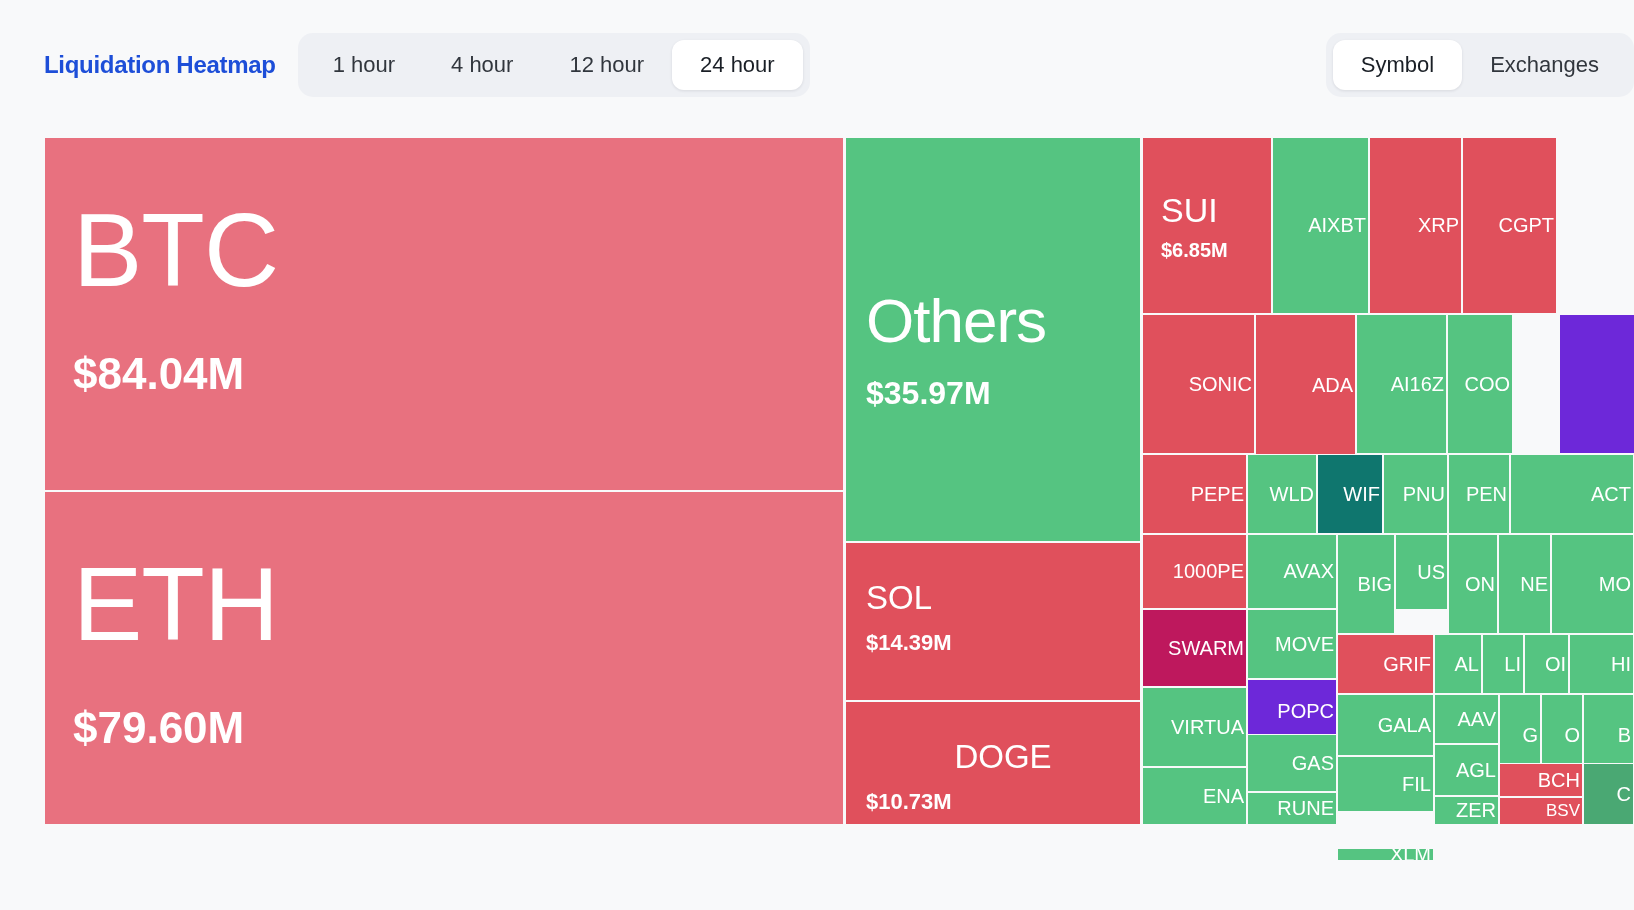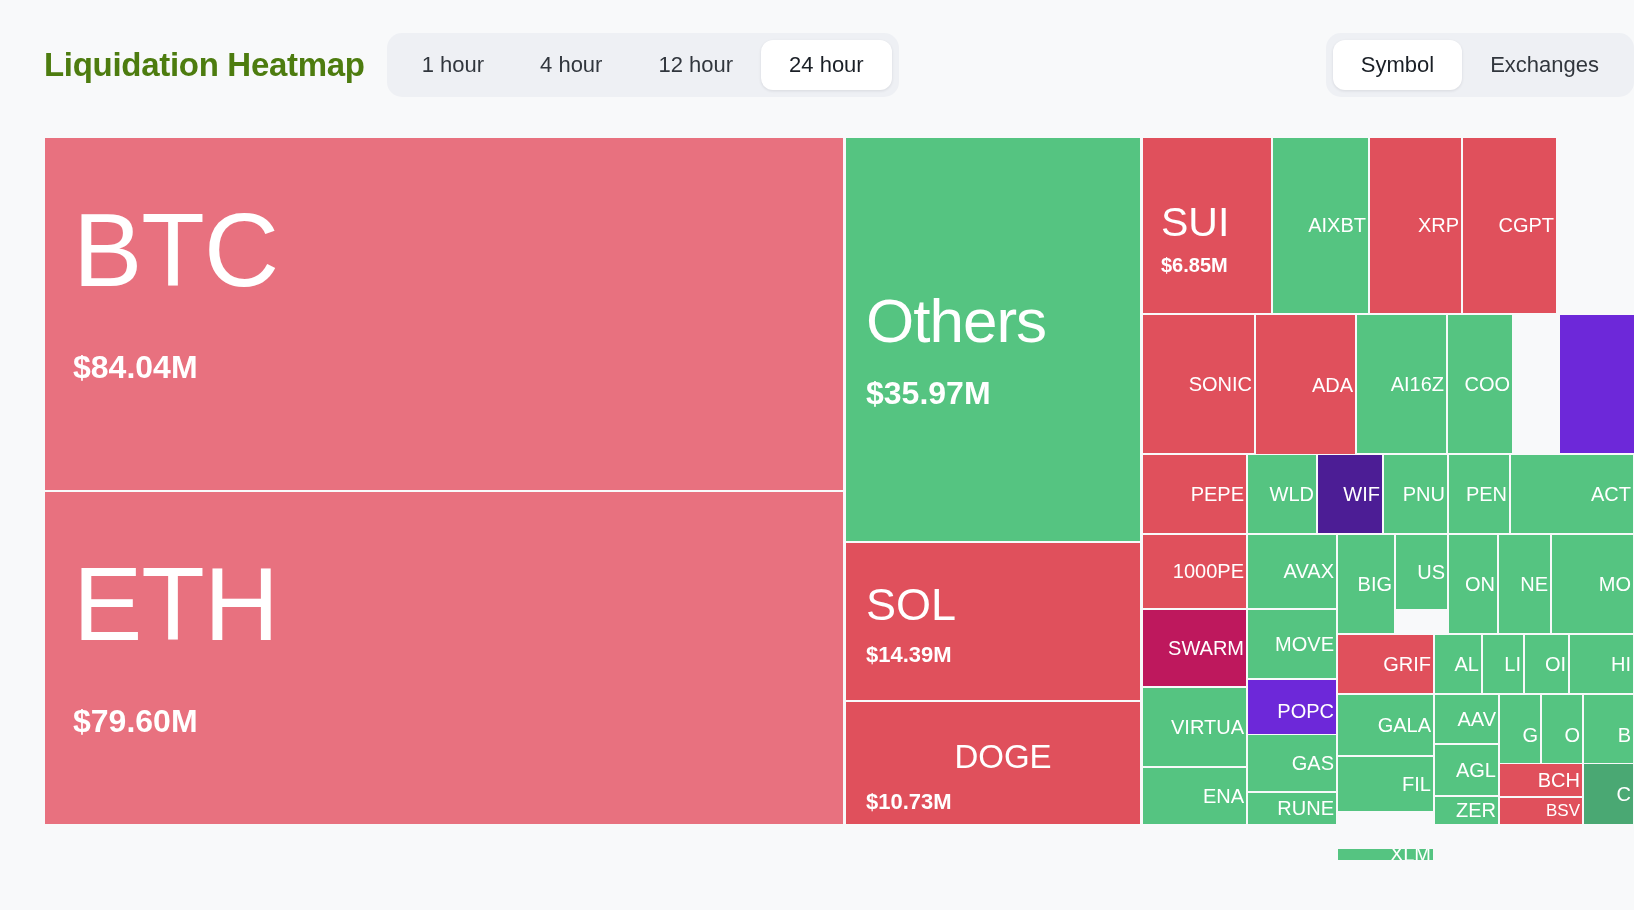--- a/index.html
+++ b/index.html
@@ -15,23 +15,23 @@
   
   .header {
     position: absolute;
     left: 0; top: 0;
     width: 1634px; height: 130px;
     display: flex;
     align-items: center;
     padding-left: 44px;
   }
   .title {
-    font-size: 33px;
+    font-size: 24px;
     font-weight: bold;
-    color: #4d7c0f;
+    color: #1d4ed8;
     letter-spacing: -0.3px;
     white-space: nowrap;
   }
   .seg-group {
     display: flex;
     align-items: center;
     background: #eef0f4;
     border-radius: 15px;
     padding: 7px;
     margin-left: 22px;
@@ -75,21 +75,21 @@
   }
   .tile .tvalue {
     color: #ffffff;
     white-space: nowrap;
     font-weight: bold;
   }
 
   
   .t-xxl { padding: 60px 0 0 28px; }
   .t-xxl .tlabel { font-size: 104px; font-weight: 400; letter-spacing: -1px; }
-  .t-xxl .tvalue { font-size: 32px; margin-top: 44px; }
+  .t-xxl .tvalue { font-size: 44px; margin-top: 44px; }
 
   .t-xl { padding: 36px 0 0 20px; }
   .t-xl .tlabel { font-size: 30px; font-weight: 400; }
   .t-xl .tvalue { font-size: 21px; margin-top: 12px; }
 
   .t-lg { padding: 18px 0 0 16px; }
   .t-lg .tlabel { font-size: 28px; font-weight: 400; }
   .t-lg .tvalue { font-size: 19px; margin-top: 10px; }
 
   
@@ -130,29 +130,29 @@
       </div>
       <div class="tile t-xxl" style="left: 0px; top: 354px; width: 800px; height: 334px; background: rgb(232, 113, 127); padding: 58px 0px 0px 28px;">
         <div class="tlabel">ETH</div>
         <div class="tvalue">$79.60M</div>
       </div>
       <div class="tile t-xxl t-xxl2" style="left: 801px; top: 0px; width: 296px; height: 405px; background: rgb(85, 196, 129); padding: 150px 0px 0px 20px;">
         <div class="tlabel" style="font-size: 62px;">Others</div>
         <div class="tvalue" style="font-size: 32px; margin-top: 22px;">$35.97M</div>
       </div>
       <div class="tile t-xl" style="left: 801px; top: 405px; width: 296px; height: 159px; background: rgb(224, 80, 92); padding: 38px 0px 0px 20px;">
-        <div class="tlabel" style="font-size: 45px;">SOL</div>
+        <div class="tlabel" style="font-size: 33px;">SOL</div>
         <div class="tvalue" style="font-size: 22px; margin-top: 14px;">$14.39M</div>
       </div>
       <div class="tile t-xl" style="left: 801px; top: 564px; width: 296px; height: 124px; background: rgb(224, 80, 92); padding: 38px 0px 0px 20px;">
         <div class="tlabel" style="font-size: 33px; text-align: center;">DOGE</div>
         <div class="tvalue" style="font-size: 22px; margin-top: 14px;">$10.73M</div>
       </div>
       <div class="tile t-lg" style="left: 1098px; top: 0px; width: 130px; height: 177px; background: rgb(224, 80, 92); padding: 55px 0px 0px 18px;">
-        <div class="tlabel" style="font-size: 41px; margin-top: 8px;">SUI</div>
+        <div class="tlabel" style="font-size: 34px;">SUI</div>
         <div class="tvalue" style="font-size: 20px; margin-top: 10px;">$6.85M</div>
       </div>
       <div class="tile t-c s20" style="left: 1228px; top: 0px; width: 97px; height: 177px; background: rgb(85, 196, 129);">
         <div class="tlabel">AIXBT</div>
       </div>
       <div class="tile t-c s20" style="left: 1325px; top: 0px; width: 93px; height: 177px; background: rgb(224, 80, 92);">
         <div class="tlabel">XRP</div>
       </div>
       <div class="tile t-c s20" style="left: 1418px; top: 0px; width: 95px; height: 177px; background: rgb(224, 80, 92);">
         <div class="tlabel">CGPT</div>
@@ -171,21 +171,21 @@
       </div>
       <div class="tile t-c s20" style="left: 1515px; top: 177px; width: 121px; height: 140px; background: #6d28d9;">
         <div class="tlabel">FAR</div>
       </div>
       <div class="tile t-c s20" style="left: 1098px; top: 317px; width: 105px; height: 80px; background: rgb(224, 80, 92);">
         <div class="tlabel">PEPE</div>
       </div>
       <div class="tile t-c s20" style="left: 1203px; top: 317px; width: 70px; height: 80px; background: rgb(85, 196, 129);">
         <div class="tlabel">WLD</div>
       </div>
-      <div class="tile t-c s20" style="left: 1273px; top: 317px; width: 66px; height: 80px; background: #4c1d95;">
+      <div class="tile t-c s20" style="left: 1273px; top: 317px; width: 66px; height: 80px; background: #0f766e;">
         <div class="tlabel">WIF</div>
       </div>
       <div class="tile t-c s20" style="left: 1339px; top: 317px; width: 65px; height: 80px; background: rgb(85, 196, 129);">
         <div class="tlabel">PNU</div>
       </div>
       <div class="tile t-c s20" style="left: 1404px; top: 317px; width: 62px; height: 80px; background: rgb(85, 196, 129);">
         <div class="tlabel">PEN</div>
       </div>
       <div class="tile t-c s20" style="left: 1466px; top: 317px; width: 124px; height: 80px; background: rgb(85, 196, 129);">
         <div class="tlabel">ACT</div>

